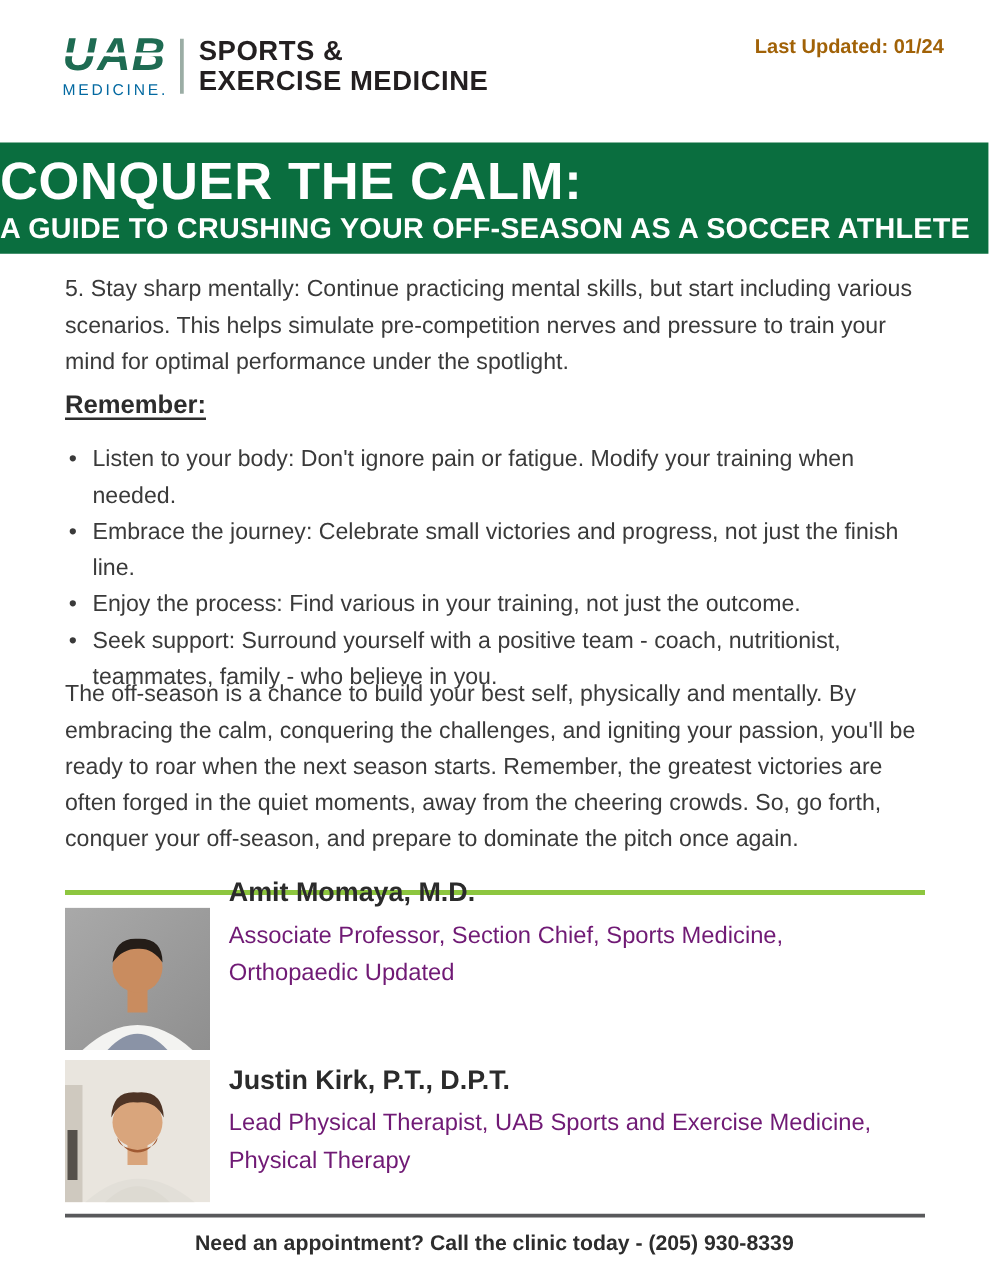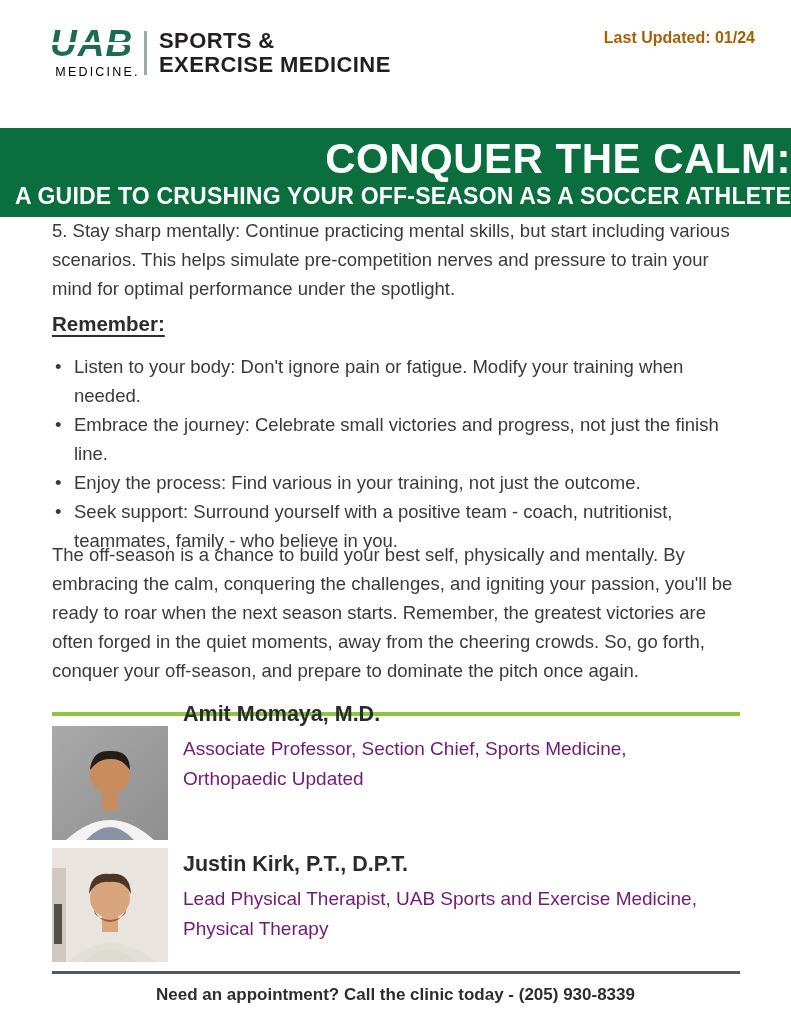--- a/index.html
+++ b/index.html
@@ -28,24 +28,23 @@
   }
   .logo-uab .logo-cut {
     position: absolute;
     left: -2px; right: -2px; top: 16px;
     height: 3px;
     background: #ffffff;
   }
   .logo-medicine {
     font-size: 12.5px;
     letter-spacing: 2.2px;
-    color: #000000;
+    color: #0369a1;
     margin-top: 3px;
     white-space: nowrap;
-    text-align: center;
   }
   .logo-divider {
     position: absolute;
     left: 144px; top: 31px;
     width: 3px; height: 44px;
     background: #9badA5;
   }
   .dept-name {
     position: absolute;
     left: 159px; top: 29px;
@@ -61,25 +60,25 @@
     right: 36px; top: 29px;
     font-size: 16px;
     font-weight: bold;
     color: #a16207;
     white-space: nowrap;
   }
 
   
   .banner {
     position: absolute;
-    left: 0; top: 128px;
+    left: 0; top: 114px;
     width: 791px; height: 89px;
     background: #0A6E3F;
     color: #ffffff;
-    text-align: right;
+    text-align: left;
     display: flex;
     flex-direction: column;
     justify-content: center;
     gap: 3px;
   }
   .banner-title {
     font-size: 42px;
     font-weight: bold;
     line-height: 44px;
     letter-spacing: 0.5px;

